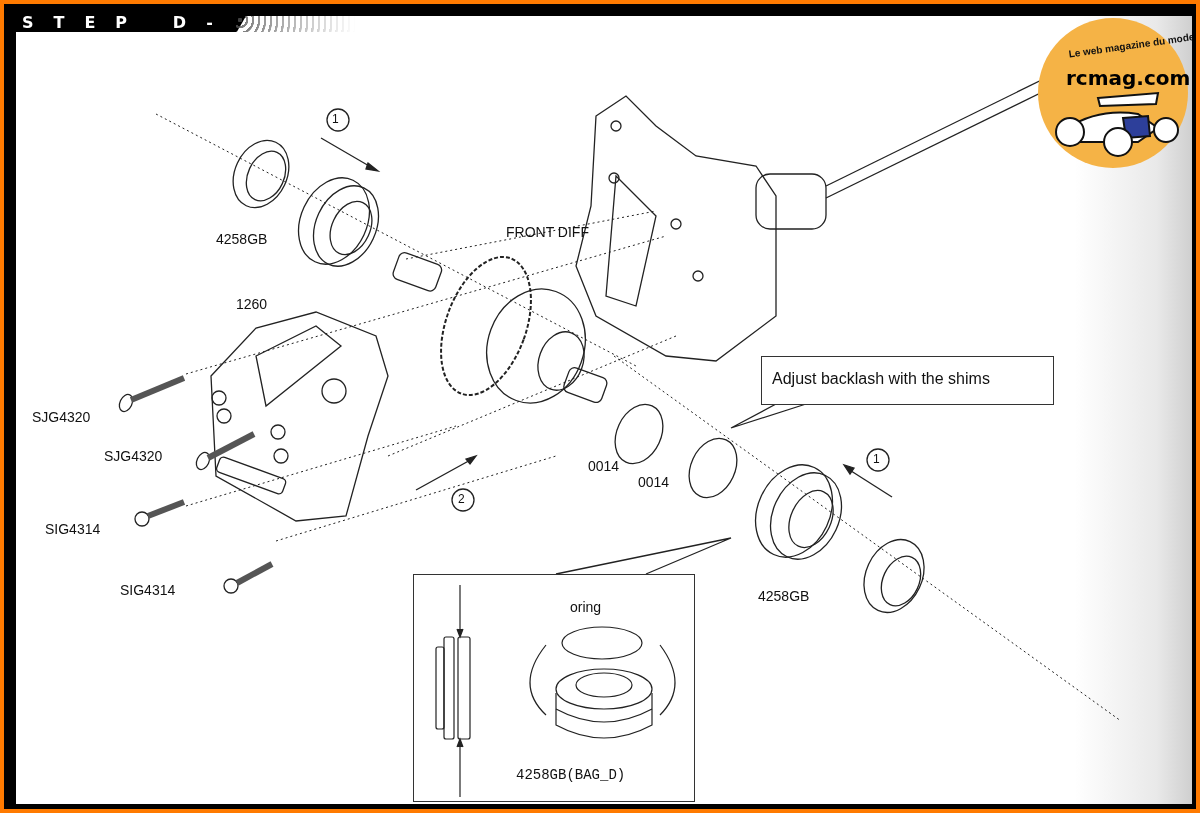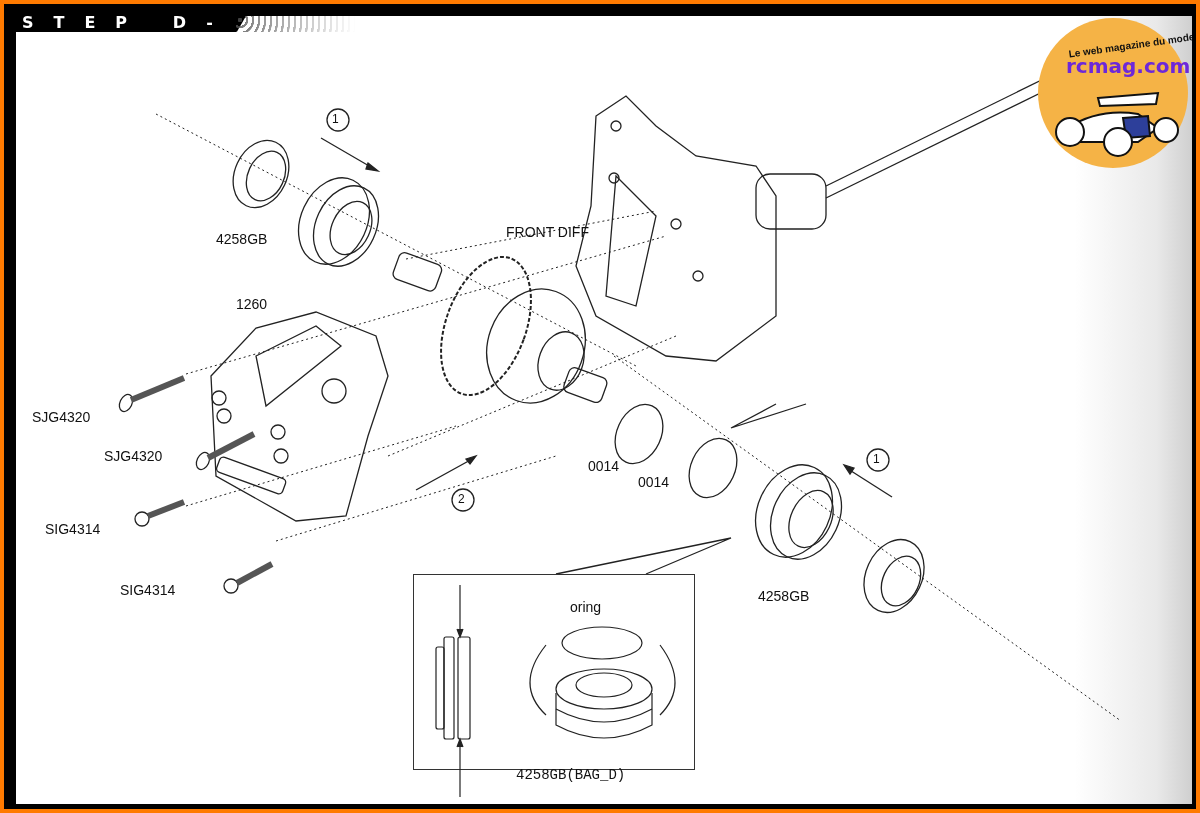--- a/index.html
+++ b/index.html
@@ -9,24 +9,24 @@
           background: linear-gradient(to right, #ffffff 0%, #ffffff 90%, #e9e9e9 97%, #cfcfcf 100%); }
   .step-banner { position: absolute; left: 0; top: 0; width: 230px; height: 16px; background: #000; clip-path: polygon(0 0, 100% 0, 96% 100%, 0 100%); }
   .step-glyphs { position: absolute; left: 6px; top: -3px; color: #fff; font-weight: bold; font-size: 16px; letter-spacing: 20px; font-family: "DejaVu Sans", sans-serif; }
   .hex-strip { position: absolute; left: 220px; top: 0; width: 120px; height: 16px;
      background: repeating-radial-gradient(circle at 4px 4px, #555 0 2px, transparent 2.5px 6px);
      -webkit-mask-image: linear-gradient(to right, #000, transparent); mask-image: linear-gradient(to right, #000, transparent); opacity: .8; }
   .title { position: absolute; left: 4px; top: 38px; font-size: 22px; font-weight: bold; color: #1a1a1a; }
   .lbl { position: absolute; font-size: 14px; color: #111; white-space: nowrap; }
   .callout { position: absolute; left: 745px; top: 340px; width: 293px; height: 49px; border: 1px solid #333; background: #fff; box-sizing: border-box; }
   .callout span { position: absolute; left: 10px; top: 13px; font-size: 16px; color: #111; }
-  .inset { position: absolute; left: 397px; top: 558px; width: 282px; height: 196px; border: 1px solid #333; background: #fff; box-sizing: border-box; }
+  .inset { position: absolute; left: 397px; top: 558px; width: 282px; height: 228px; border: 1px solid #333; background: #fff; box-sizing: border-box; }
   svg { position: absolute; left: 0; top: 0; }
   .logo { position: absolute; left: 1022px; top: 2px; width: 150px; height: 150px; border-radius: 50%; background: #f5b346; }
-  .logo-title { position: absolute; left: 28px; top: 36px; font-size: 20px; font-weight: bold; color: #6d28d9; font-family: "DejaVu Sans", sans-serif; }
+  .logo-title { position: absolute; left: 28px; top: 48px; font-size: 20px; font-weight: bold; color: #000000; font-family: "DejaVu Sans", sans-serif; }
 </style>
 </head>
 <body>
 
 <div class="frame">
   <div class="page">
 
     <div class="step-banner">
       <span class="step-glyphs">STEP D-2</span>
     </div>
@@ -147,20 +147,23 @@
     <div class="lbl" style="left:490px;top:208px;">FRONT DIFF</div>
     <div class="lbl" style="left:220px;top:280px;">1260</div>
     <div class="lbl" style="left:16px;top:393px;">SJG4320</div>
     <div class="lbl" style="left:88px;top:432px;">SJG4320</div>
     <div class="lbl" style="left:29px;top:505px;">SIG4314</div>
     <div class="lbl" style="left:104px;top:566px;">SIG4314</div>
     <div class="lbl" style="left:572px;top:442px;">0014</div>
     <div class="lbl" style="left:622px;top:458px;">0014</div>
     <div class="lbl" style="left:742px;top:572px;">4258GB</div>
 
+    <div class="callout">
+      <span>Adjust backlash with the shims</span>
+    </div>
 
     <div class="inset">
       <svg width="282" height="228">
         <g fill="none" stroke="#222" stroke-width="1.2">
           <g>
             <rect x="22" y="72" width="8" height="82" rx="2"></rect>
             <rect x="30" y="62" width="10" height="102" rx="2"></rect>
             <rect x="44" y="62" width="12" height="102" rx="2"></rect>
             <line x1="46" y1="10" x2="46" y2="60"></line>
               <path d="M43 54 L46 62 L49 54" fill="#222"></path>

